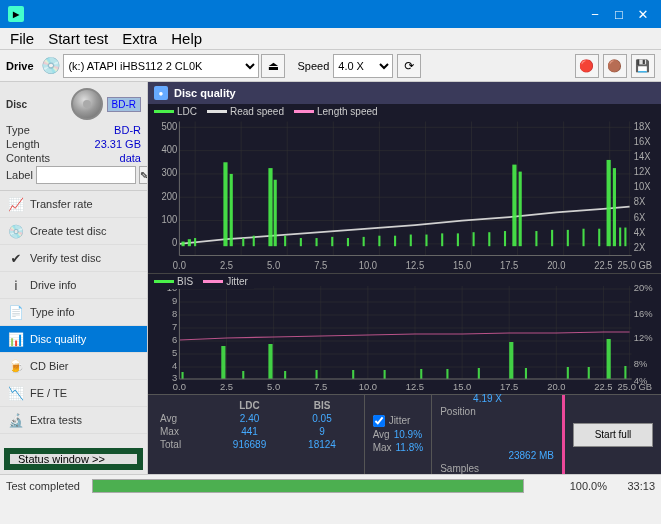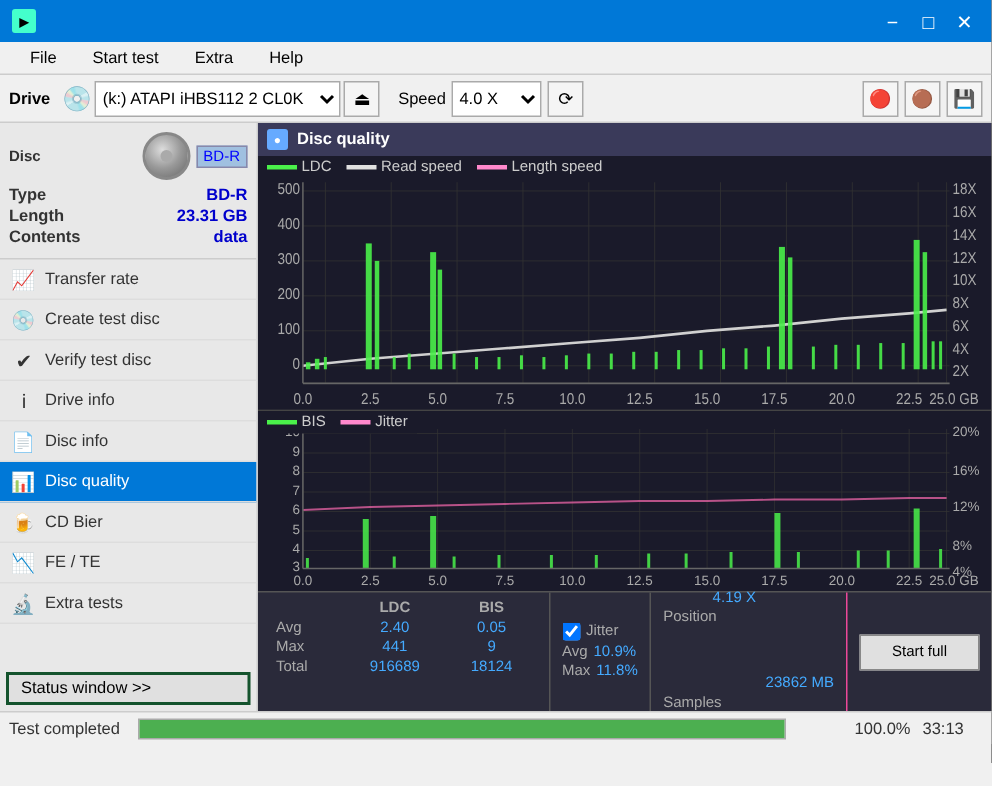--- a/index.html
+++ b/index.html
@@ -8,42 +8,42 @@
     
     .title-bar { background: #0078d7; color: white; display: flex; align-items: center; justify-content: space-between; padding: 4px 8px; height: 28px; }
     .title-bar-left { display: flex; align-items: center; gap: 6px; }
     .title-bar-icon { width: 16px; height: 16px; background: #4fc; border-radius: 2px; display: flex; align-items: center; justify-content: center; font-size: 9px; color: #000; font-weight: bold; }
     .title-bar-text { font-size: 12px; }
     .title-bar-controls { display: flex; gap: 4px; }
     .title-btn { width: 20px; height: 20px; background: transparent; border: none; color: white; cursor: pointer; display: flex; align-items: center; justify-content: center; font-size: 13px; }
 
     
     .menu-bar { background: #f0f0f0; border-bottom: 1px solid #ccc; display: flex; align-items: center; gap: 2px; padding: 2px 4px; height: 22px; }
-    .menu-item { padding: 2px 6px; cursor: pointer; font-size: 11px; margin-left: 10px; }
+    .menu-item { padding: 2px 6px; cursor: pointer; font-size: 15px; }
 
     
     .toolbar { background: #f0f0f0; border-bottom: 1px solid #ccc; display: flex; align-items: center; gap: 4px; padding: 3px 6px; height: 32px; }
     .toolbar-label { font-size: 11px; font-weight: bold; margin-right: 4px; }
-    .drive-select { width: 164px; height: 24px; font-size: 11px; border: 1px solid #aaa; background: white; }
+    .drive-select { width: 196px; height: 24px; font-size: 11px; border: 1px solid #aaa; background: white; }
     .toolbar-icon-btn { width: 24px; height: 24px; border: 1px solid #aaa; background: #f5f5f5; cursor: pointer; display: flex; align-items: center; justify-content: center; font-size: 12px; }
     .speed-label { font-size: 11px; margin-left: 8px; }
     .speed-select { width: 60px; height: 24px; font-size: 11px; border: 1px solid #aaa; background: white; }
     .toolbar-spacer { flex: 1; }
 
     
     .main { display: flex; height: calc(524px - 28px - 22px - 32px - 28px - 22px); }
 
     
-    .sidebar { width: 172px; background: #e8e8e8; border-right: 1px solid #ccc; display: flex; flex-direction: column; overflow: hidden; }
+    .sidebar { width: 148px; background: #e8e8e8; border-right: 1px solid #ccc; display: flex; flex-direction: column; overflow: hidden; }
     .disc-info-panel { padding: 6px; border-bottom: 1px solid #ccc; background: #e8e8e8; }
     .disc-info-header { display: flex; align-items: center; justify-content: space-between; margin-bottom: 4px; }
     .disc-icon { width: 32px; height: 32px; background: radial-gradient(circle at 40% 35%, #ddd, #999, #666); border-radius: 50%; border: 2px solid #888; display: flex; align-items: center; justify-content: center; }
     .disc-icon-inner { width: 8px; height: 8px; background: #aaa; border-radius: 50%; }
     .disc-type-badge { background: #a0c0e0; color: #00f; font-size: 10px; padding: 1px 4px; border: 1px solid #88a; }
-    .disc-row { display: flex; justify-content: space-between; align-items: flex-start; margin-bottom: 2px; font-weight: bold; }
+    .disc-row { display: flex; justify-content: space-between; align-items: flex-start; margin-bottom: 2px; }
     .disc-row-label { color: #333; font-size: 11px; }
     .disc-row-value { color: #0000cc; font-size: 11px; }
     .label-input-row { display: flex; align-items: center; gap: 3px; margin-top: 2px; }
     .label-input { width: 100px; height: 18px; font-size: 10px; border: 1px solid #aaa; background: white; }
 
     .sidebar-nav { flex: 1; }
     .nav-item { display: flex; align-items: center; gap: 6px; padding: 5px 8px; cursor: pointer; border-bottom: 1px solid #ddd; font-size: 11px; color: #333; }
     .nav-item.active { background: #0078d7; color: white; }
     .nav-item .nav-icon { width: 16px; height: 16px; display: flex; align-items: center; justify-content: center; font-size: 13px; flex-shrink: 0; }
 
@@ -59,33 +59,33 @@
     .stats-table td.label { color: #aaa; text-align: left; }
     .jitter-section { display: flex; flex-direction: column; justify-content: center; padding: 4px 8px; border-left: 1px solid #555; }
     .jitter-row { display: flex; align-items: center; gap: 4px; font-size: 10px; margin-bottom: 2px; }
     .jitter-label { color: #aaa; }
     .jitter-value { color: #4af; }
     .jitter-checkbox { width: 12px; height: 12px; }
     .speed-section { display: flex; flex-direction: column; justify-content: center; padding: 4px 8px; border-left: 1px solid #555; min-width: 110px; }
     .speed-row { display: flex; justify-content: space-between; font-size: 10px; margin-bottom: 2px; }
     .speed-key { color: #aaa; }
     .speed-val { color: #4af; margin-top: 44px; }
-    .btn-section { display: flex; flex-direction: column; justify-content: center; gap: 4px; padding: 4px 8px; border-left: 1px solid #ec4899; }
+    .btn-section { display: flex; flex-direction: column; justify-content: center; gap: 4px; padding: 4px 8px; border-left: 3px solid #ec4899; }
     .action-btn { width: 80px; height: 24px; font-size: 10px; background: #e0e0e0; border: 1px solid #888; cursor: pointer; color: #000; }
 
     
     .status-bar { background: #f0f0f0; border-top: 1px solid #ccc; display: flex; align-items: center; gap: 8px; padding: 2px 6px; height: 22px; }
     .status-text { font-size: 11px; color: #333; }
     .progress-bar-container { flex: 1; height: 14px; background: #ccc; border: 1px solid #aaa; position: relative; margin: 0 4px; }
     .progress-bar-fill { height: 100%; background: #4caf50; }
     .status-percent { font-size: 11px; color: #333; min-width: 40px; text-align: right; margin-left: 31px; }
-    .status-time { font-size: 11px; color: #333; min-width: 40px; }
-
-    
-    .status-window-btn { background: #e0e0e0; border: 2px solid #14532d; padding: 1px 8px; font-size: 11px; cursor: pointer; height: 22px; display: flex; align-items: center; white-space: nowrap; }
+    .status-time { font-size: 11px; color: #333; min-width: 40px; text-align: right; }
+
+    
+    .status-window-btn { background: #e0e0e0; border: 6px solid #14532d; padding: 1px 8px; font-size: 11px; cursor: pointer; height: 22px; display: flex; align-items: center; white-space: nowrap; }
   </style>
 </head>
 <body>
 
 <div class="title-bar">
   <div class="title-bar-left">
     <div class="title-bar-icon">
       <span style="font-size:8px;font-weight:bold;">▶</span>
     </div>
   </div>
@@ -145,20 +145,25 @@
         <span class="disc-row-value">BD-R</span>
       </div>
       <div class="disc-row">
         <span class="disc-row-label">Length</span>
         <span class="disc-row-value">23.31 GB</span>
       </div>
       <div class="disc-row">
         <span class="disc-row-label">Contents</span>
         <span class="disc-row-value">data</span>
       </div>
+      <div class="label-input-row">
+        <span class="disc-row-label">Label</span>
+        <input class="label-input" type="text" value="" style="">
+        <button style="width:18px;height:18px;font-size:10px;padding:0;cursor:pointer;border:1px solid #aaa;background:#f0f0f0;">✎</button>
+      </div>
     </div>
 
     <div class="sidebar-nav">
       <div class="nav-item">
         <span class="nav-icon">📈</span>
         <span>Transfer rate</span>
       </div>
       <div class="nav-item">
         <span class="nav-icon">💿</span>
         <span>Create test disc</span>
@@ -166,21 +171,21 @@
       <div class="nav-item">
         <span class="nav-icon">✔</span>
         <span>Verify test disc</span>
       </div>
       <div class="nav-item">
         <span class="nav-icon">ℹ</span>
         <span>Drive info</span>
       </div>
       <div class="nav-item">
         <span class="nav-icon">📄</span>
-        <span>Disc info</span>
+        <span>Type info</span>
       </div>
       <div class="nav-item active">
         <span class="nav-icon">📊</span>
         <span>Disc quality</span>
       </div>
       <div class="nav-item">
         <span class="nav-icon">🍺</span>
         <span>CD Bier</span>
       </div>
       <div class="nav-item">

